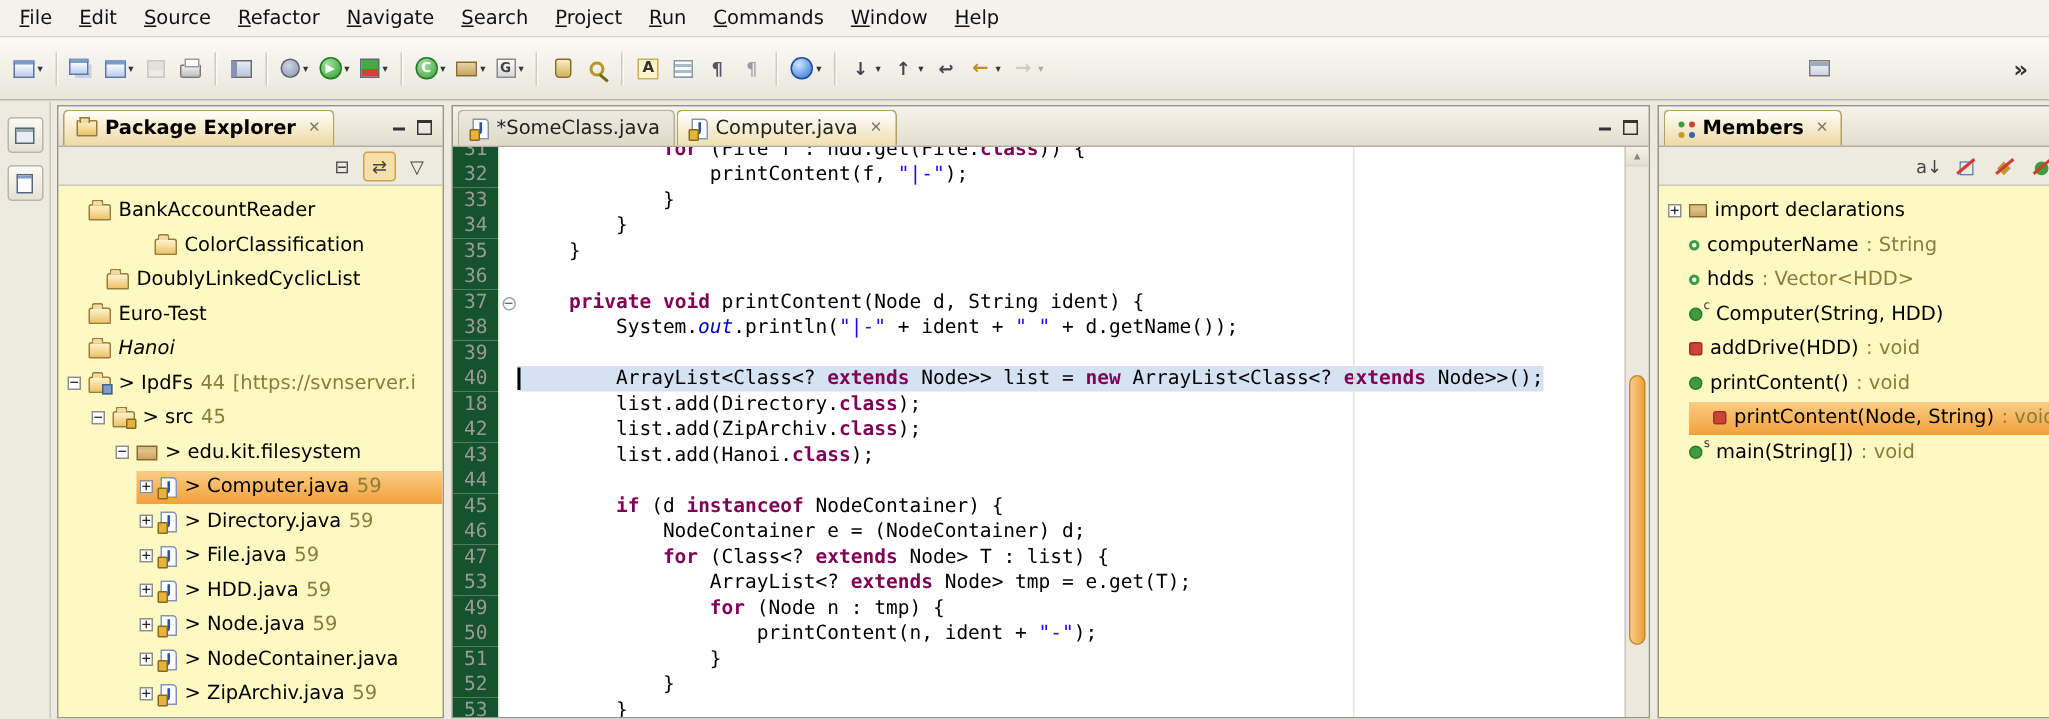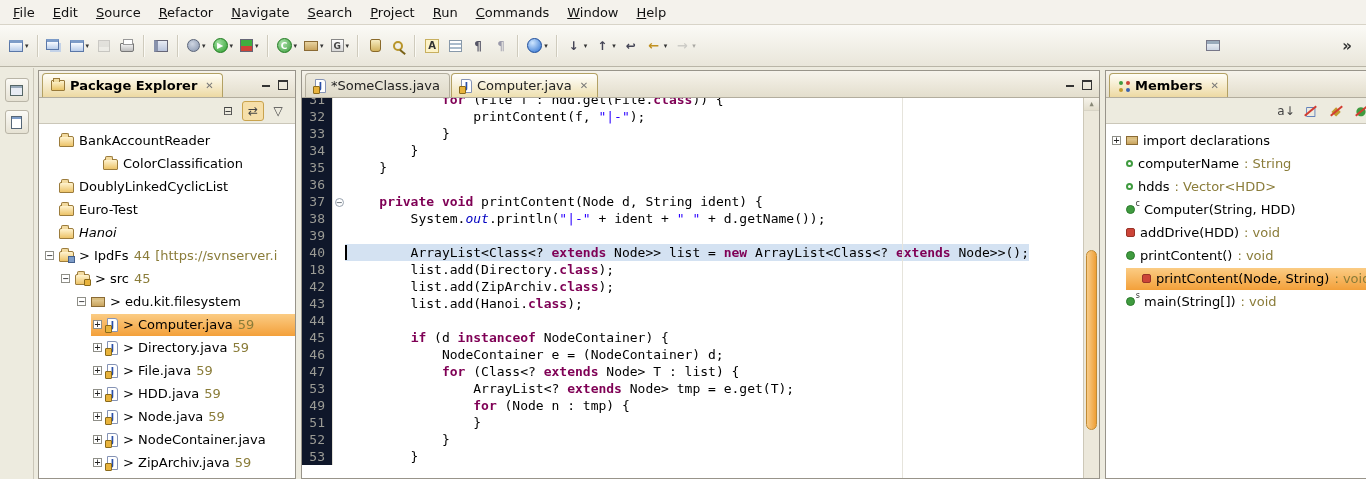--- a/index.html
+++ b/index.html
@@ -69,21 +69,21 @@
   .wbtn-min::after { content:""; display:block; width:8px; height:2px; background:#333; margin:8px auto 0; }
   .wbtn-max::after { content:""; display:block; width:8px; height:7px; border:1px solid #333; border-top:2px solid #333; margin:3px auto 0; }
 
   .localbar { height:26px; flex:none; background:#edebdf; border-bottom:1px solid #cbc7b9; display:flex; align-items:center; justify-content:flex-end; gap:3px; padding:0 6px; }
   .lbtn { width:22px; height:20px; display:flex; align-items:center; justify-content:center; border-radius:3px; }
   .lbtn.pressed { background:#f6dfa9; border:1px solid #c9a34e; }
   .lg { font-size:12px; position:relative; display:inline-block; line-height:1; }
   .lg.slash::after { content:""; position:absolute; left:-2px; top:5px; width:15px; height:2px; background:#d23c30; transform:rotate(-40deg); }
 
   
-  .tree { flex:1; background:#ffffff; overflow:hidden; padding-top:5px; font-size:13px; }
+  .tree { flex:1; background:#fef9c3; overflow:hidden; padding-top:5px; font-size:13px; }
   .trow { height:23px; display:flex; align-items:center; }
   .trow-body { display:flex; align-items:center; gap:5px; flex:1; height:22px; padding:0 2px; white-space:nowrap; overflow:hidden; }
   .trow-body.selected { background:linear-gradient(#fbcc84,#f3a03a); }
   .expander { flex:none; width:9px; height:9px; border:1px solid #8f8f88; background:#fff; font:10px/8px "DejaVu Sans Mono","Liberation Mono",monospace; text-align:center; color:#222; }
   .expander.empty { border:none; background:none; }
   .tlabel { color:#000; }
   .trev, .mtype { color:#8a7c39; }
 
   .ticn { flex:none; display:inline-block; }
   .i-folder { width:15px; height:11px; background:linear-gradient(#fff3cf,#ecc368); border:1px solid #9c7c3c; border-radius:2px 2px 1px 1px; position:relative; margin-top:2px; }
@@ -105,21 +105,21 @@
 
   .vi-pkgexp { width:14px; height:11px; background:linear-gradient(#fdf2cd,#e9c468); border:1px solid #997a3a; position:relative; border-radius:1px; }
   .vi-pkgexp::before { content:""; position:absolute; top:-3px; left:1px; width:5px; height:3px; background:#f0dba0; border:1px solid #997a3a; border-bottom:none; }
   .vi-members { width:12px; height:12px; position:relative; }
   .vi-members::before { content:""; position:absolute; width:4px; height:4px; background:#3f9b3f; border-radius:50%; top:1px; left:1px; box-shadow:7px 0 0 #cc4438, 0 7px 0 #c29a2e, 7px 7px 0 #3a62b0; }
 
   
   .code-wrap { flex:1; position:relative; background:#fff; overflow:hidden; font-family:"DejaVu Sans Mono","Liberation Mono",monospace; font-size:13px; line-height:17px; }
   .code-lines { position:absolute; top:-7px; left:0; right:16px; }
   .cline { display:flex; height:17px; }
-  .ln { flex:none; width:30px; text-align:right; padding-right:7px; color:#9b9b95; background:#0f172a; }
+  .ln { flex:none; width:30px; text-align:right; padding-right:7px; color:#9b9b95; background:#14532d; }
   .fold { flex:none; width:13px; background:#fff; border-left:1px solid #e2e0d6; text-align:center; }
   .foldm { display:inline-block; width:9px; height:9px; border:1px solid #98a2ae; border-radius:50%; color:#5a646e; font-size:10px; line-height:7px; background:#fff; margin-top:3px; }
   .ctext { white-space:pre; position:relative; padding-left:3px; color:#000; }
   .ctext.hl { background:#d4e2f2; }
   .caret { position:absolute; left:0; top:1px; width:2px; height:15px; background:#000; }
   .tk-k { color:#7f0055; font-weight:bold; }
   .tk-s { color:#2a00ff; }
   .tk-i { color:#0000c0; font-style:italic; }
   .tk-d { color:#000; }
   .pmargin { position:absolute; left:600px; top:0; bottom:0; width:1px; background:#e6e4dc; }
@@ -293,21 +293,21 @@
               <span class="tlabel">BankAccountReader</span>
             </div>
           </div>
           <div class="trow" style="padding-left: 20px; margin-left: 28px;">
             <div class="trow-body">
               <span class="expander empty"></span>
               <span class="ticn i-folder"></span>
               <span class="tlabel">ColorClassification</span>
             </div>
           </div>
-          <div class="trow" style="padding-left: 4px; align-items: center;">
+          <div class="trow" style="padding-left: 16px; align-items: center;">
             <div class="trow-body">
               <span class="expander empty"></span>
               <span class="ticn i-folder"></span>
               <span class="tlabel">DoublyLinkedCyclicList</span>
             </div>
           </div>
           <div class="trow" style="padding-left: 4px;">
             <div class="trow-body">
               <span class="expander empty"></span>
               <span class="ticn i-folder"></span>
@@ -510,20 +510,25 @@
             </div>
             <div class="cline">
               <span class="ln">53</span>
               <span class="fold"></span>
               <span class="ctext"><span class="tk-d">                ArrayList&lt;? </span><span class="tk-k">extends</span><span class="tk-d"> Node&gt; tmp = e.get(T);</span></span>
             </div>
             <div class="cline">
               <span class="ln">49</span>
               <span class="fold"></span>
               <span class="ctext"><span class="tk-d">                </span><span class="tk-k">for</span><span class="tk-d"> (Node n : tmp) {</span></span>
+            </div>
+            <div class="cline">
+              <span class="ln">50</span>
+              <span class="fold"></span>
+              <span class="ctext"><span class="tk-d">                    printContent(n, ident + </span><span class="tk-s">"-"</span><span class="tk-d">);</span></span>
             </div>
             <div class="cline">
               <span class="ln">51</span>
               <span class="fold"></span>
               <span class="ctext"><span class="tk-d">                }</span></span>
             </div>
             <div class="cline">
               <span class="ln">52</span>
               <span class="fold"></span>
               <span class="ctext"><span class="tk-d">            }</span></span>

